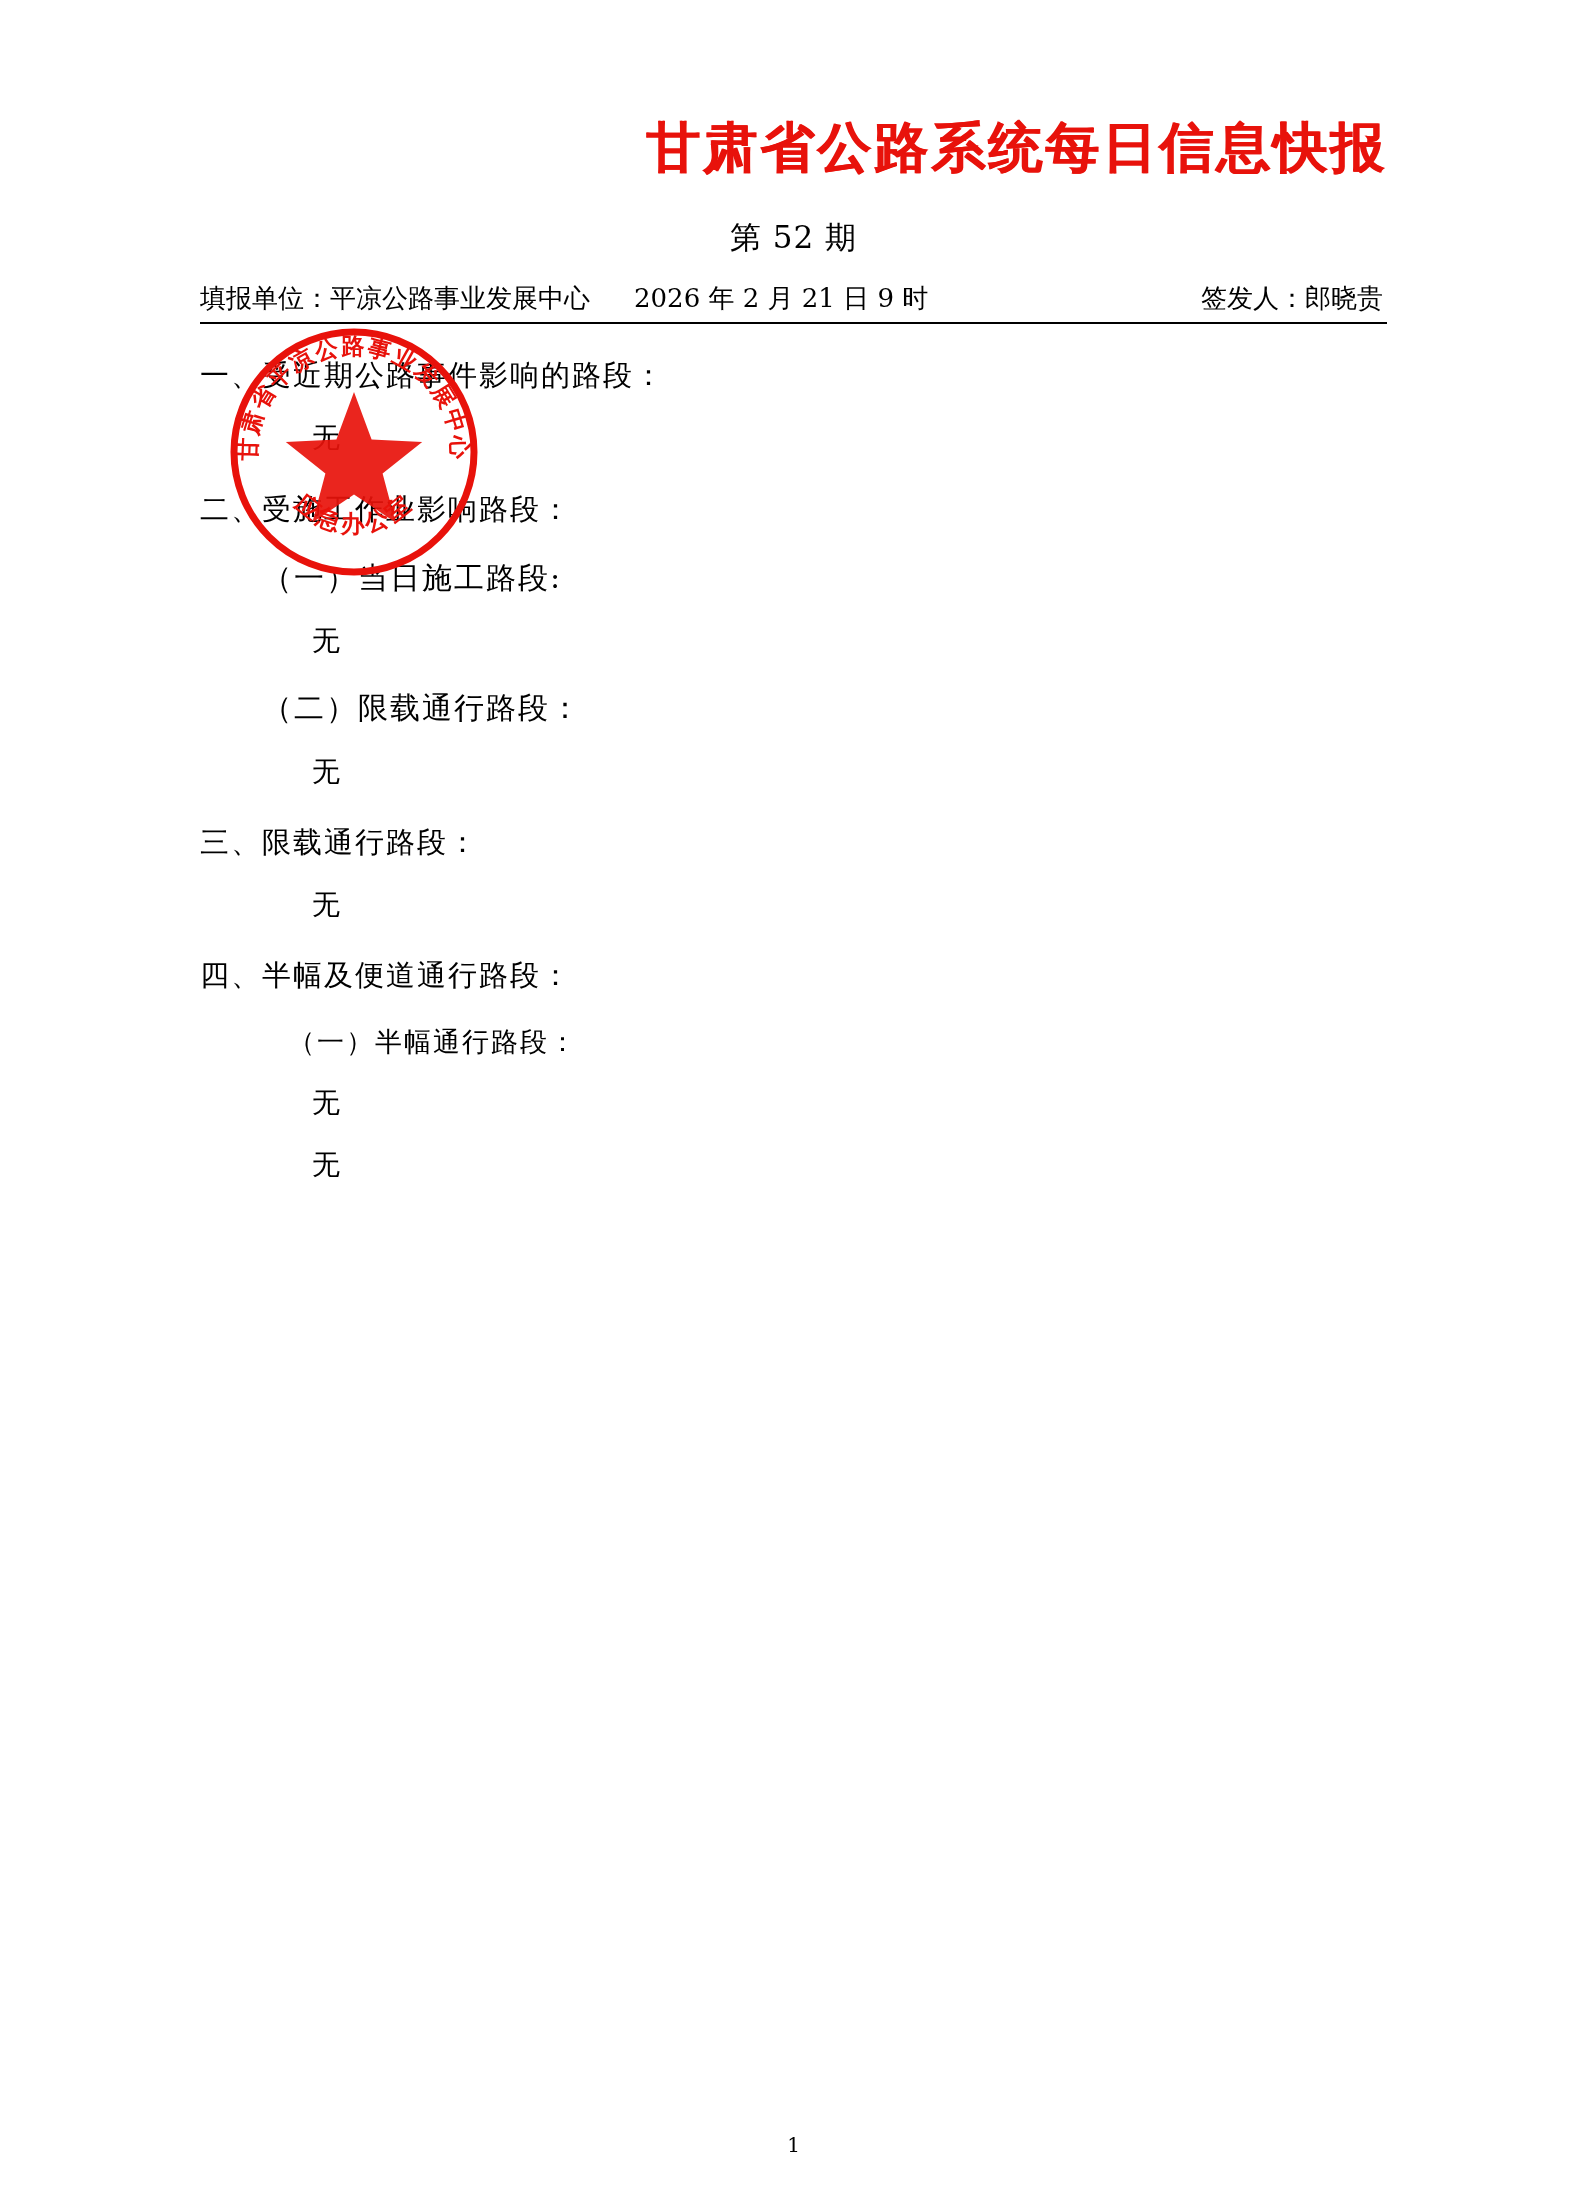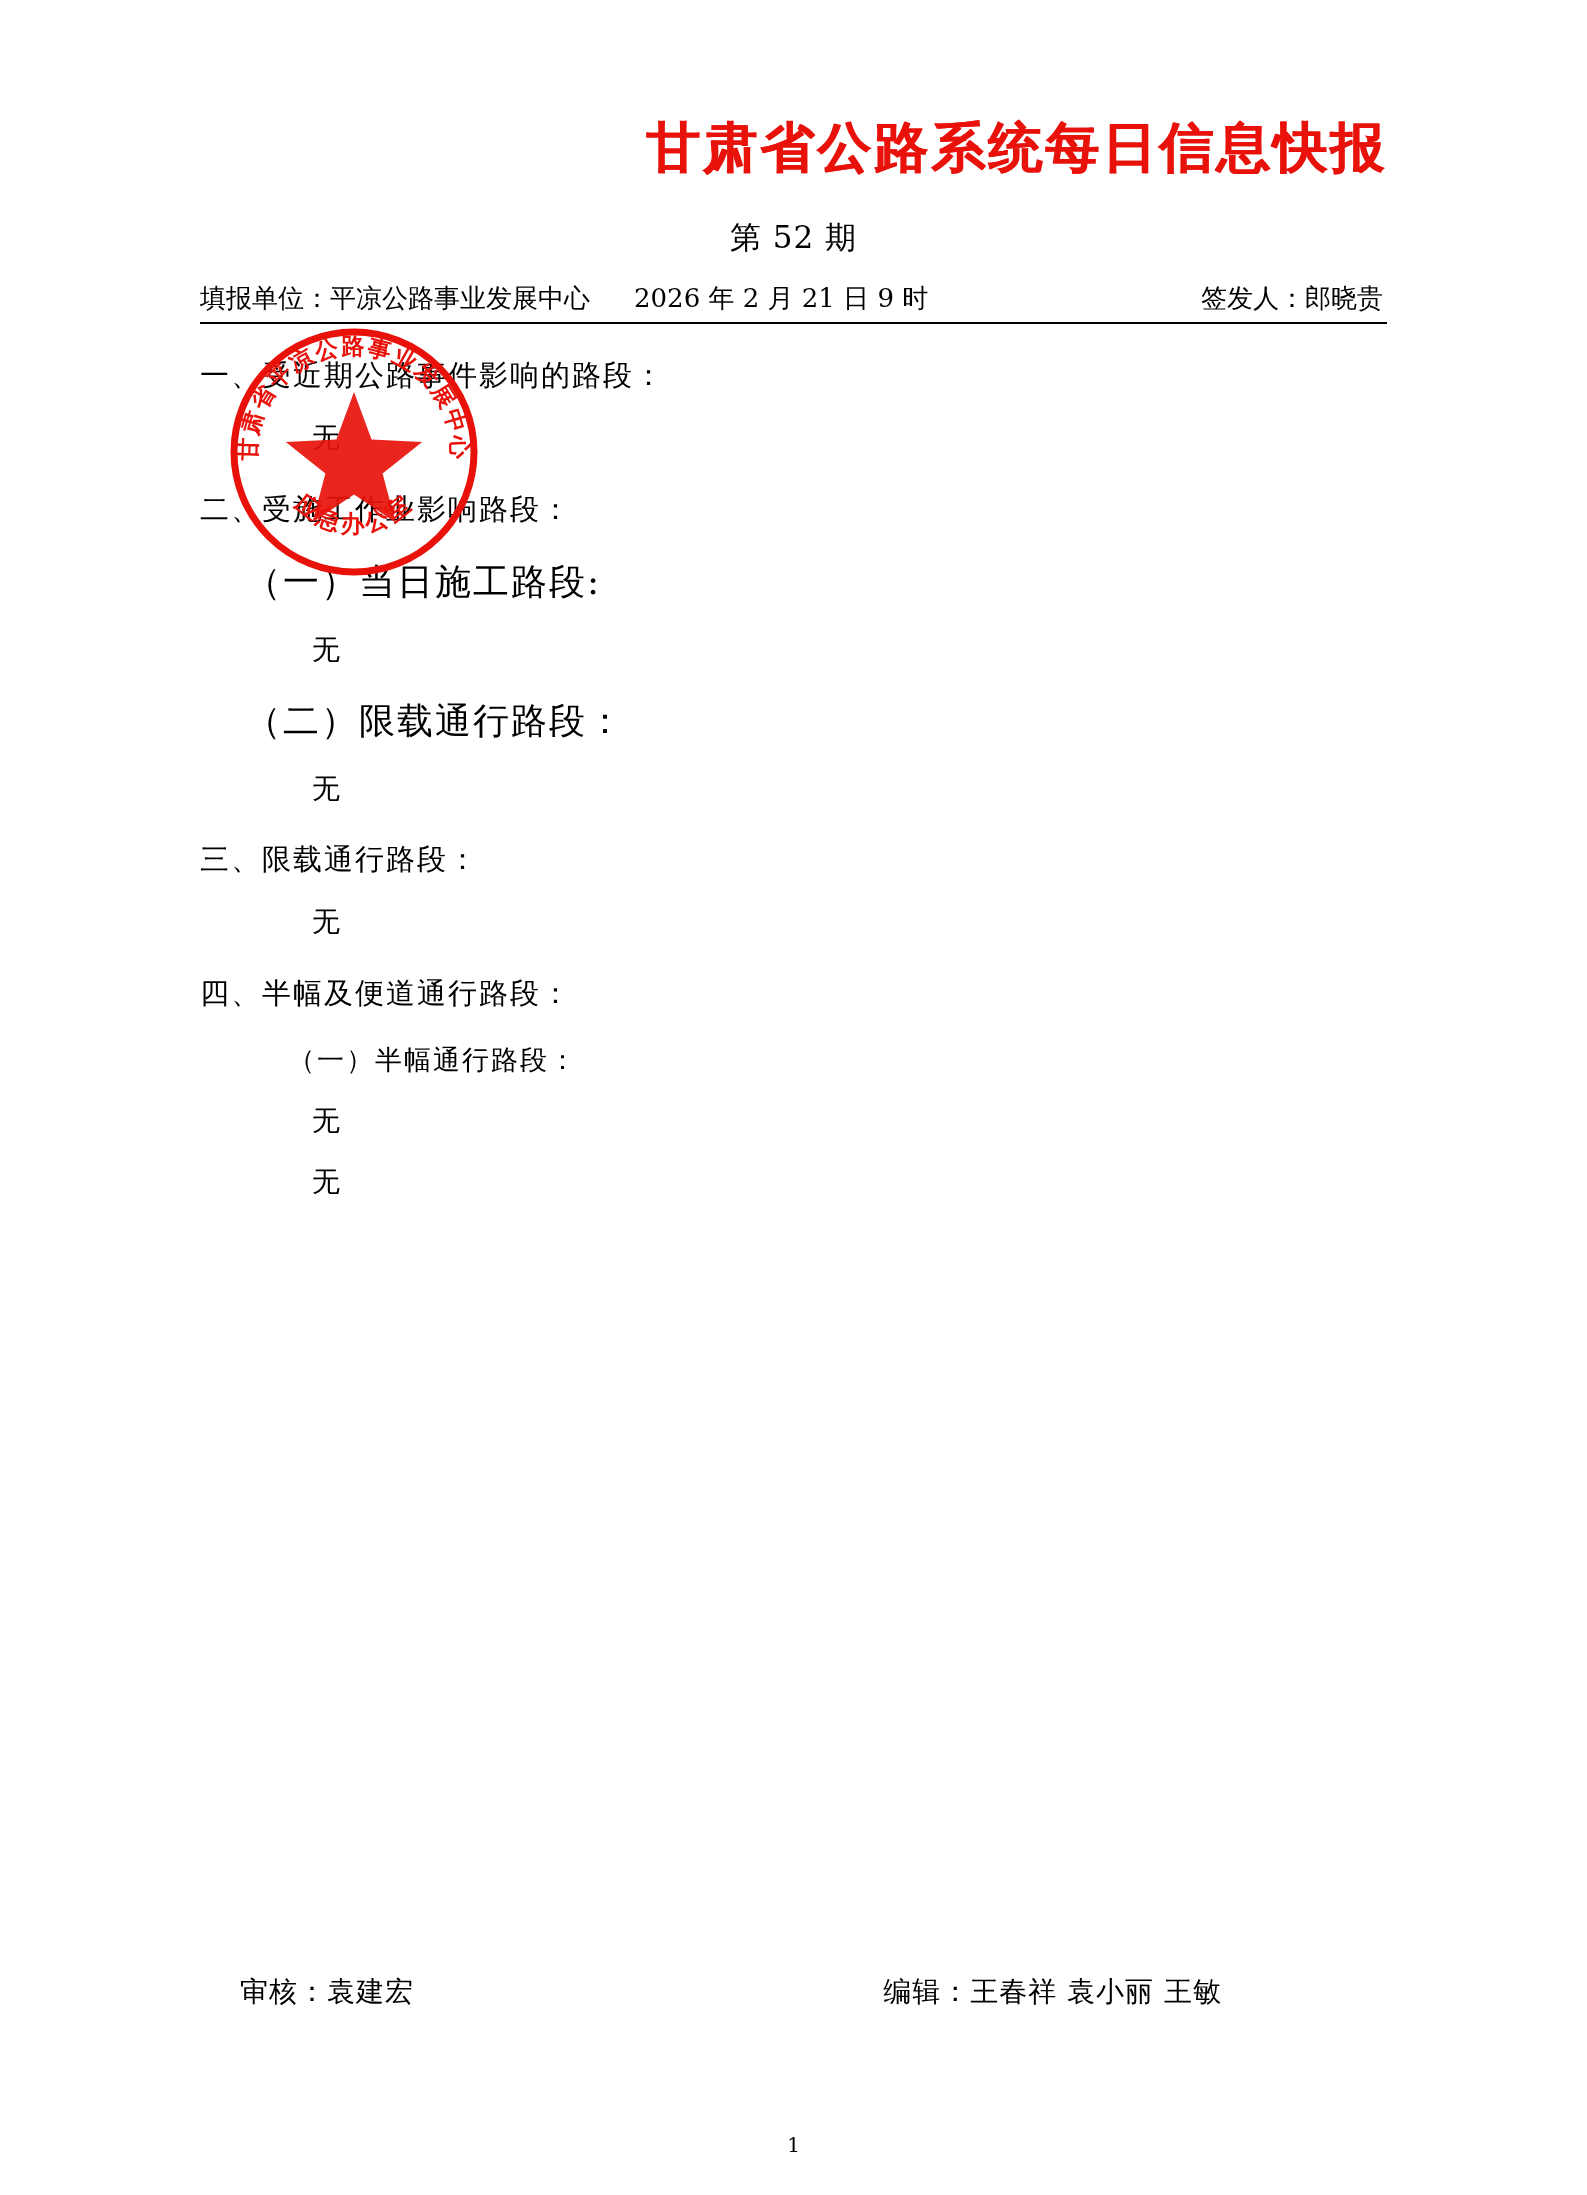--- a/index.html
+++ b/index.html
@@ -62,24 +62,24 @@
   .body-block { margin-top: 14px; position: relative; z-index: 2;}
 
   .h1-line {
     font-size: 29px;
     font-weight: 500;
     letter-spacing: 2px;
     margin-top: 30px;
     line-height: 1.45;
   }
   .h2-line {
-    font-size: 36px;
+    font-size: 30px;
     letter-spacing: 2px;
     margin-top: 26px;
-    margin-left: 45px;
+    margin-left: 62px;
     line-height: 1.45;
   }
   .h2-line.small {
     font-size: 27px;
     margin-left: 88px;
     letter-spacing: 2px;
   }
   .val-line {
     font-size: 28px;
     margin-top: 22px;
@@ -169,20 +169,16 @@
       <polygon points="126,66 143.6,113.5 194.2,115.9 154.6,147.5 167.6,196.4 126,168.6 84.4,196.4 97.4,147.5 57.8,115.9 108.4,113.5" fill="#e8120b" opacity="0.92"></polygon>
       <text font-family="'DejaVu Sans','Liberation Sans',sans-serif" font-size="23" font-weight="bold" fill="#e8120b" letter-spacing="2">
         <textPath href="#sealTopArc" startOffset="50%" text-anchor="middle">甘肃省平凉公路事业发展中心</textPath>
       </text>
       <text font-family="'DejaVu Sans','Liberation Sans',sans-serif" font-size="24" font-weight="bold" fill="#e8120b" letter-spacing="3">
         <textPath href="#sealBottomArc" startOffset="50%" text-anchor="middle">应急办公室</textPath>
       </text>
     </svg>
   </div>
 
-  <div class="footer-row">
-    <span class="footer-review">审核：袁建宏</span>
-    <span class="footer-editor">编辑：王春祥 袁小丽 王敏</span>
-  </div>
 
   <div class="page-number">1</div>
 
 </div>
 
 </body></html>

